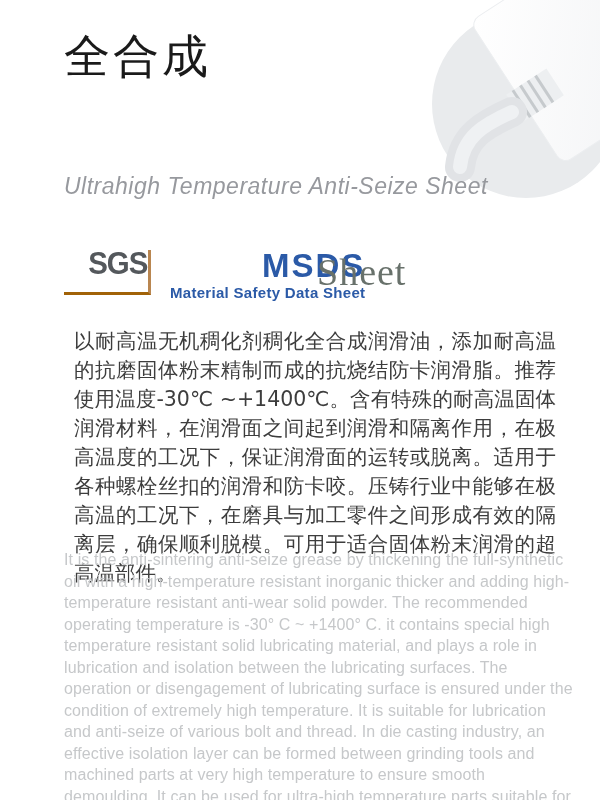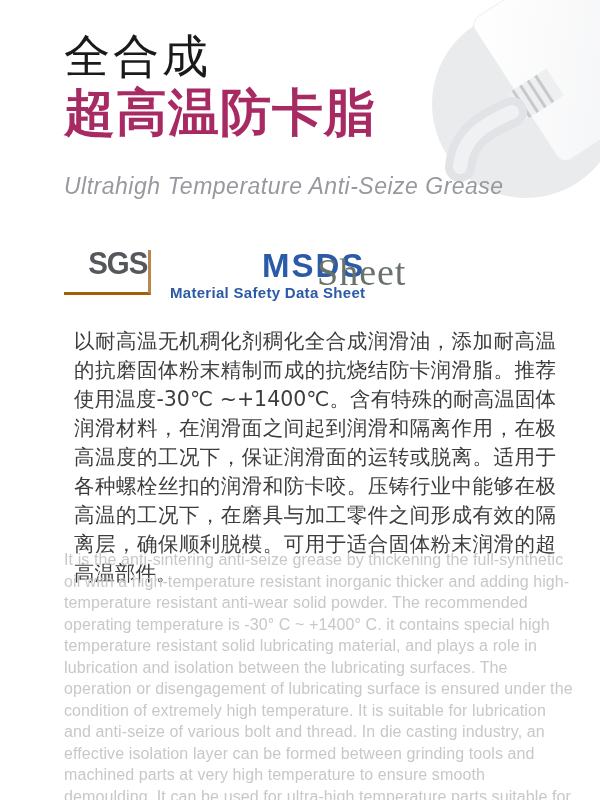--- a/index.html
+++ b/index.html
@@ -74,25 +74,24 @@
         <line x1="131" y1="94" x2="131" y2="126" stroke="#c6cacd" stroke-width="3"></line>
       </g>
 
       <path d="M 97 127 C 68 140, 48 152, 45 182" fill="none" stroke="#e1e3e6" stroke-width="30" stroke-linecap="round"></path>
       <path d="M 97 127 C 68 140, 48 152, 45 182" fill="none" stroke="#eff1f3" stroke-width="14" stroke-linecap="round"></path>
     </svg>
   </div>
 
   <h1 class="title-block">
     <span class="title-cn-1">全合成</span>
-    <span class="title-cn-2">超高温防卡脂</span>
   </h1>
 
   <div class="subtitle">
-    <span>Ultrahigh Temperature Anti-Seize Grease</span>
+    <span>Ultrahigh Temperature Anti-Seize Sheet</span>
   </div>
 
   <div class="sgs">
     <span class="sgs-text">SGS</span>
   </div>
 
   <div class="msds">
     <div class="msds-main">MSDS</div>
     <div class="msds-sub">Material Safety Data Sheet</div>
   </div>

